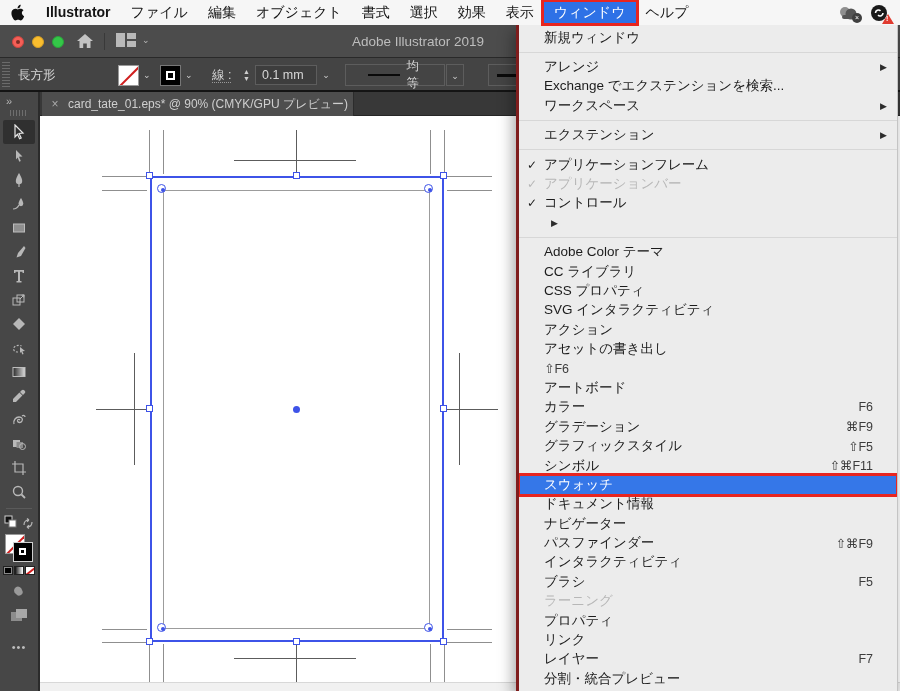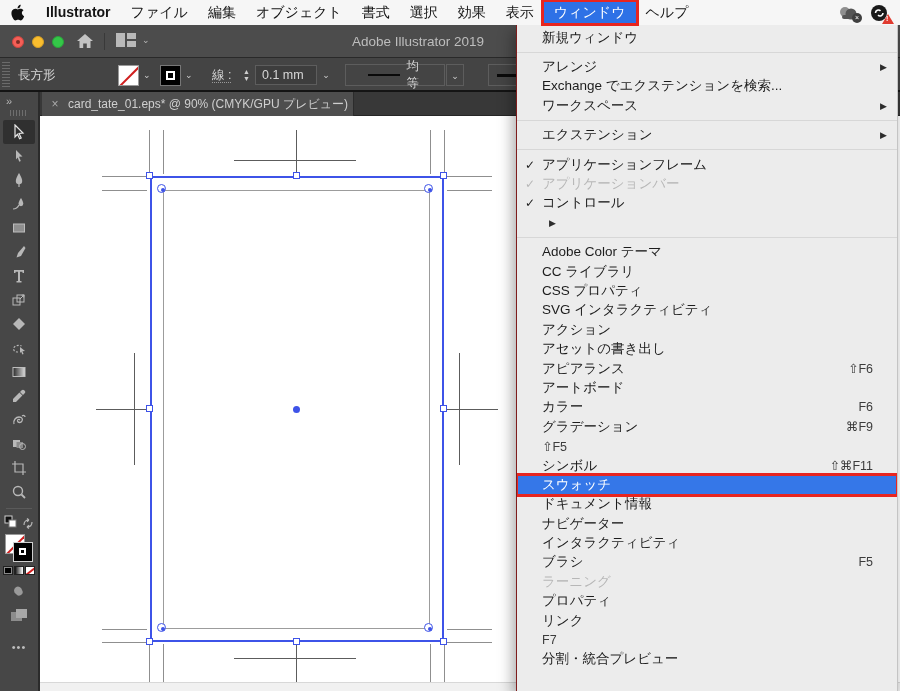--- a/index.html
+++ b/index.html
@@ -101,21 +101,21 @@
   .markd { position:absolute; background:#5c5c5c; }
   #bleed-rect { position:absolute; left:110px; top:60px; width:294px; height:466px; border:2px solid #3e53e8; }
   #trim-rect { position:absolute; left:123px; top:74px; width:267px; height:439px; border:1px solid #9c9c9c; }
   .handle { position:absolute; width:7px; height:7px; background:#fff; border:1.5px solid #3e53e8; margin:-4px 0 0 -4px; }
   .widget { position:absolute; width:9px; height:9px; border:1.5px solid #3e53e8; border-radius:50%; background:#fff; margin:-6px 0 0 -6px; }
   .widget .c { position:absolute; left:2.5px; top:2.5px; width:4px; height:4px; background:#3e53e8; border-radius:50%; }
   #center-pt { position:absolute; left:253px; top:290px; width:7px; height:7px; background:#3e53e8; border-radius:50%; }
 
   
   #win-menu { position:absolute; left:516px; top:25px; width:382px; height:666px;
-    background:#ececec; border-right:1px solid #c4c4c4; border-left:1px solid #7f1d1d;
+    background:#ececec; border-right:1px solid #c4c4c4; border-left:3px solid #7f1d1d;
     box-shadow:-3px 6px 14px rgba(0,0,0,.35); z-index:50; padding-top:3px; overflow:hidden;
     font-size:13.5px; color:#1c1c1c; }
   .menu-item { height:19.4px; display:flex; align-items:center; padding:0 10px 0 8px; white-space:nowrap; }
   .menu-item .chk { width:17px; font-size:12px; }
   .menu-item .lbl { flex:1; }
   .menu-item .sct { color:#3c3c3c; font-size:12.5px; margin-right:2px; }
   .menu-item .arr { width:12px; text-align:right; font-size:9px; color:#2c2c2c; }
   .menu-item.dis { color:#b7b7b7; }
   .menu-item.dis .chk { color:#b7b7b7; }
   .menu-item.hl { background:#3577e8; color:#fff; }
@@ -528,21 +528,20 @@
       <span class="arr"></span>
     </div>
     <div class="menu-item">
       <span class="chk"></span>
       <span class="lbl">アセットの書き出し</span>
       <span class="sct"></span>
       <span class="arr"></span>
     </div>
     <div class="menu-item">
       <span class="chk"></span>
-      <span class="lbl">アピアランス</span>
       <span class="sct">⇧F6</span>
       <span class="arr"></span>
     </div>
     <div class="menu-item">
       <span class="chk"></span>
       <span class="lbl">アートボード</span>
       <span class="sct"></span>
       <span class="arr"></span>
     </div>
     <div class="menu-item">
@@ -552,20 +551,21 @@
       <span class="arr"></span>
     </div>
     <div class="menu-item">
       <span class="chk"></span>
       <span class="lbl">グラデーション</span>
       <span class="sct">⌘F9</span>
       <span class="arr"></span>
     </div>
     <div class="menu-item">
       <span class="chk"></span>
+      <span class="lbl">グラフィックスタイル</span>
       <span class="sct">⇧F5</span>
       <span class="arr"></span>
     </div>
     <div class="menu-item">
       <span class="chk"></span>
       <span class="lbl">シンボル</span>
       <span class="sct">⇧⌘F11</span>
       <span class="arr"></span>
     </div>
     <div class="menu-item hl annotated">
@@ -581,20 +581,26 @@
       <span class="arr"></span>
     </div>
     <div class="menu-item">
       <span class="chk"></span>
       <span class="lbl">ナビゲーター</span>
       <span class="sct"></span>
       <span class="arr"></span>
     </div>
     <div class="menu-item">
       <span class="chk"></span>
+      <span class="lbl">パスファインダー</span>
+      <span class="sct">⇧⌘F9</span>
+      <span class="arr"></span>
+    </div>
+    <div class="menu-item">
+      <span class="chk"></span>
       <span class="lbl">インタラクティビティ</span>
       <span class="sct"></span>
       <span class="arr"></span>
     </div>
     <div class="menu-item">
       <span class="chk"></span>
       <span class="lbl">ブラシ</span>
       <span class="sct">F5</span>
       <span class="arr"></span>
     </div>
@@ -611,20 +617,21 @@
       <span class="arr"></span>
     </div>
     <div class="menu-item">
       <span class="chk"></span>
       <span class="lbl">リンク</span>
       <span class="sct"></span>
       <span class="arr"></span>
     </div>
     <div class="menu-item">
       <span class="chk"></span>
+      <span class="lbl">レイヤー</span>
       <span class="sct">F7</span>
       <span class="arr"></span>
     </div>
     <div class="menu-item">
       <span class="chk"></span>
       <span class="lbl">分割・統合プレビュー</span>
       <span class="sct"></span>
       <span class="arr"></span>
     </div>
   </div>

